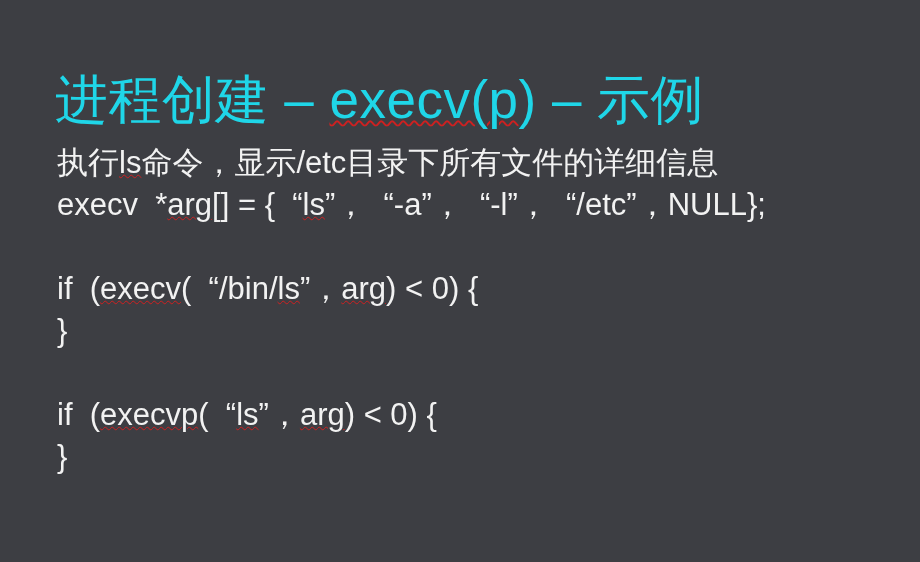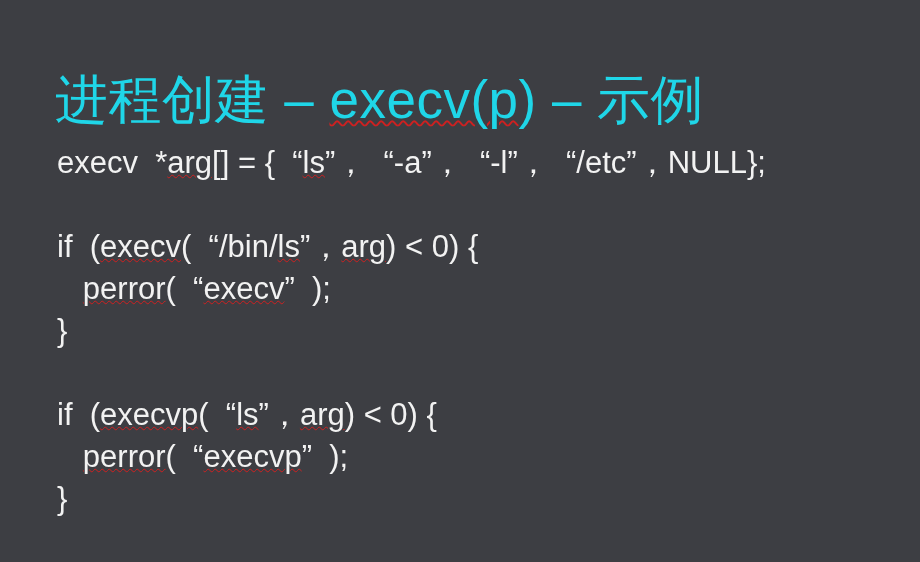--- a/index.html
+++ b/index.html
@@ -73,24 +73,23 @@
   }
 </style>
 </head>
 <body style="background: rgb(61, 62, 67);">
 
 <div class="slide">
 
   <h1 class="slide-title" style="color: rgb(31, 214, 232);"><span class="title-seg">进程创建 – </span><span class="title-seg spell-err">execv(p</span><span class="title-seg">) – 示例</span></h1>
 
   <div class="body-block" style="color: rgb(242, 242, 242);">
+      <div class="code-line"><span>执行</span><span class="spell-err">ls</span><span>命令，显示/etc目录下所有文件的详细信息</span></div>
       <div class="code-line"><span>execv  *</span><span class="spell-err">arg</span><span>[] = {  “</span><span class="spell-err">ls</span><span>”，  “-a”，  “-l”，  “/etc”，NULL};</span></div>
       <div class="code-line blank">&nbsp;</div>
       <div class="code-line"><span>if  (</span><span class="spell-err">execv</span><span>(  “/bin/</span><span class="spell-err">ls</span><span>”，</span><span class="spell-err">arg</span><span>) &lt; 0) {</span></div>
-      <div class="code-line"><span>   </span><span class="spell-err">perror</span><span>(  “</span><span class="spell-err">execv</span><span>”  );</span></div>
       <div class="code-line"><span>}</span></div>
       <div class="code-line blank">&nbsp;</div>
       <div class="code-line"><span>if  (</span><span class="spell-err">execvp</span><span>(  “</span><span class="spell-err">ls</span><span>”，</span><span class="spell-err">arg</span><span>) &lt; 0) {</span></div>
-      <div class="code-line"><span>   </span><span class="spell-err">perror</span><span>(  “</span><span class="spell-err">execvp</span><span>”  );</span></div>
       <div class="code-line"><span>}</span></div>
     </div>
 
 </div>
 
 </body></html>

